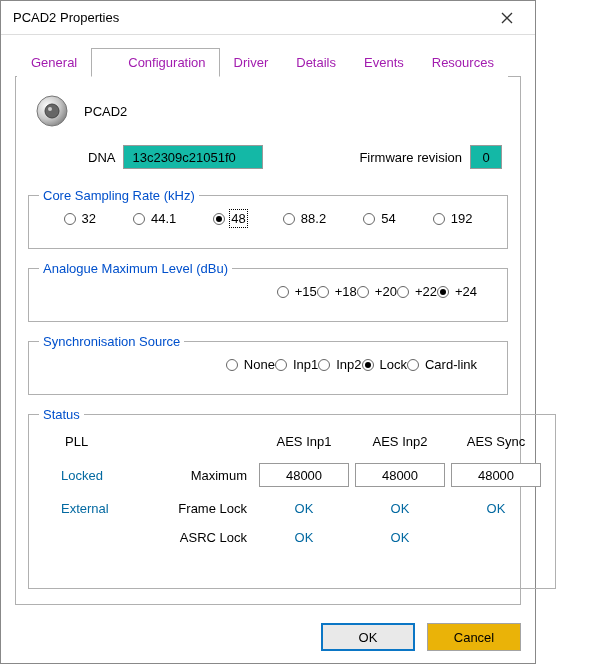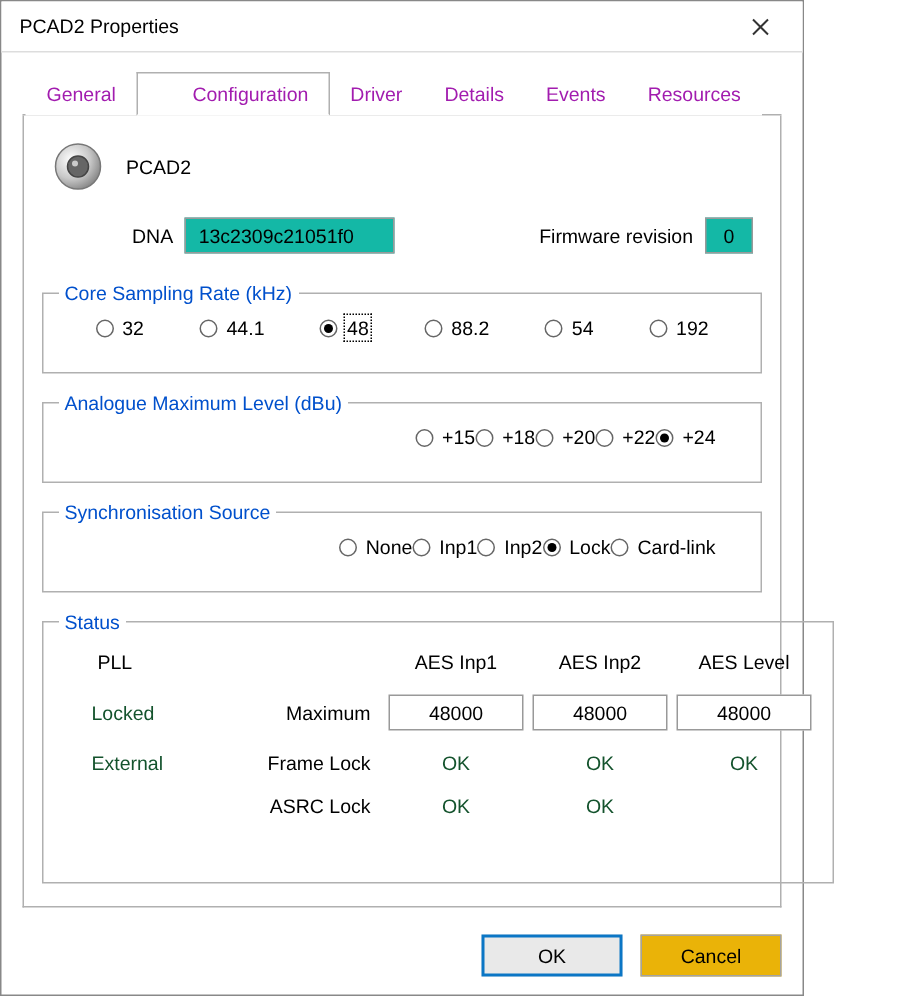--- a/index.html
+++ b/index.html
@@ -158,21 +158,21 @@
     column-gap: 6px;
     row-gap: 14px;
     padding: 6px 4px 4px 8px;
     font-size: 13px;
     align-items: center;
   }
   .status-grid .hdr { text-align: center; }
   .status-grid .hdr.first { text-align: left; padding-left: 18px; }
   .status-grid .rh { text-align: right; padding-right: 6px; }
   .status-grid .val { text-align: center; }
-  .green { color: #14532d; }
+  .green { color: #0369a1; }
   .valbox {
     border: 1px solid #999;
     padding: 3px 0;
     text-align: center;
     background: #fff;
     height: 24px;
     display: flex;
     align-items: center;
     justify-content: center;
   }
@@ -333,21 +333,21 @@
         </div>
       </fieldset>
 
       <fieldset style="flex:1">
         <legend>Status</legend>
         <div class="status-grid">
           <div class="hdr first">PLL</div>
           <div></div>
           <div class="hdr">AES Inp1</div>
           <div class="hdr">AES Inp2</div>
-          <div class="hdr">AES Level</div>
+          <div class="hdr">AES Sync</div>
 
           <div class="green" style="padding-left:14px">Locked</div>
           <div class="rh">Maximum</div>
           <div class="valbox">48000</div>
           <div class="valbox">48000</div>
           <div class="valbox">48000</div>
 
           <div class="green" style="padding-left:14px">External</div>
           <div class="rh">Frame Lock</div>
           <div class="val green">OK</div>

